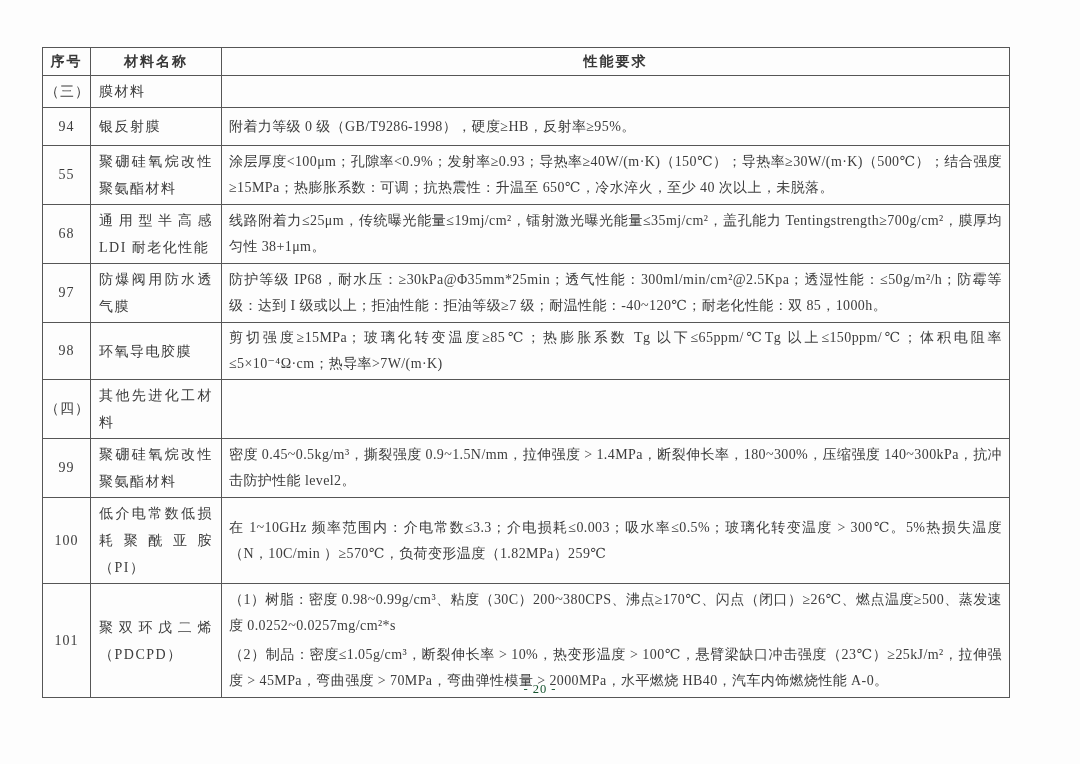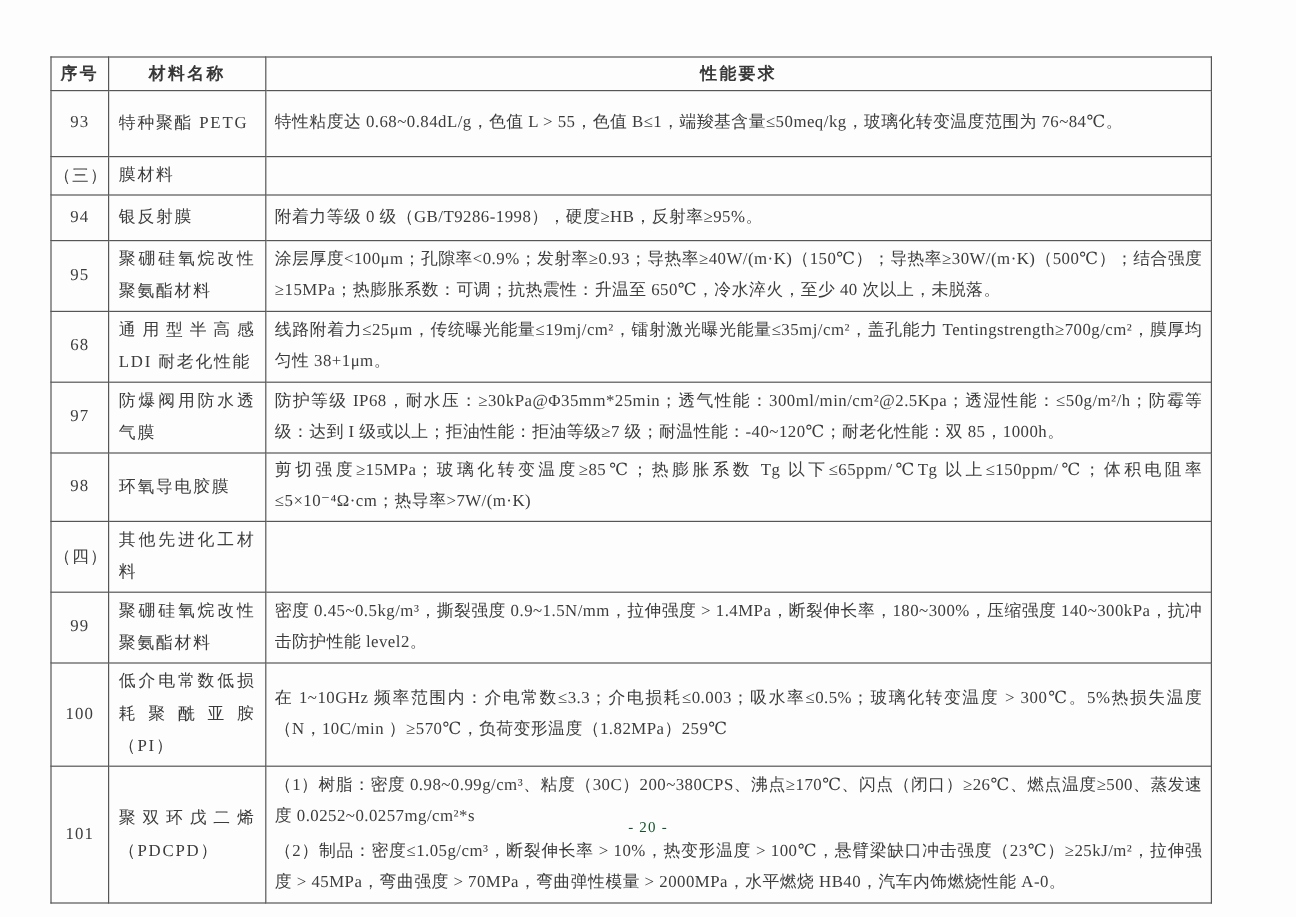--- a/index.html
+++ b/index.html
@@ -81,40 +81,35 @@
       <col style="width:788px">
     </colgroup>
 
     <tbody>
         <tr class="h28">
       <th class="hdr">序号</th>
       <th class="hdr">材料名称</th>
       <th class="hdr">性能要求</th>
     </tr>
 
-    <tr class="h55">
-      <td class="no">93</td>
-      <td class="name">特种聚酯 PETG</td>
-      <td class="req">特性粘度达 0.68~0.84dL/g，色值 L &gt; 55，色值 B≤1，端羧基含量≤50meq/kg，玻璃化转变温度范围为 76~84℃。</td>
-    </tr>
 
     <tr class="h29">
       <td class="no">（三）</td>
       <td class="name">膜材料</td>
       <td class="req"></td>
     </tr>
 
     <tr class="h38">
       <td class="no">94</td>
       <td class="name">银反射膜</td>
       <td class="req">附着力等级 0 级（GB/T9286-1998），硬度≥HB，反射率≥95%。</td>
     </tr>
 
     <tr class="h56">
-      <td class="no">95</td>
+      <td class="no">55</td>
       <td class="name">聚硼硅氧烷改性聚氨酯材料</td>
       <td class="req">涂层厚度&lt;100μm；孔隙率&lt;0.9%；发射率≥0.93；导热率≥40W/(m·K)（150℃）；导热率≥30W/(m·K)（500℃）；结合强度≥15MPa；热膨胀系数：可调；抗热震性：升温至 650℃，冷水淬火，至少 40 次以上，未脱落。</td>
     </tr>
 
     <tr class="h57">
       <td class="no">68</td>
       <td class="name">通用型半高感 LDI 耐老化性能</td>
       <td class="req">线路附着力≤25μm，传统曝光能量≤19mj/cm²，镭射激光曝光能量≤35mj/cm²，盖孔能力 Tentingstrength≥700g/cm²，膜厚均匀性 38+1μm。</td>
     </tr>
 

